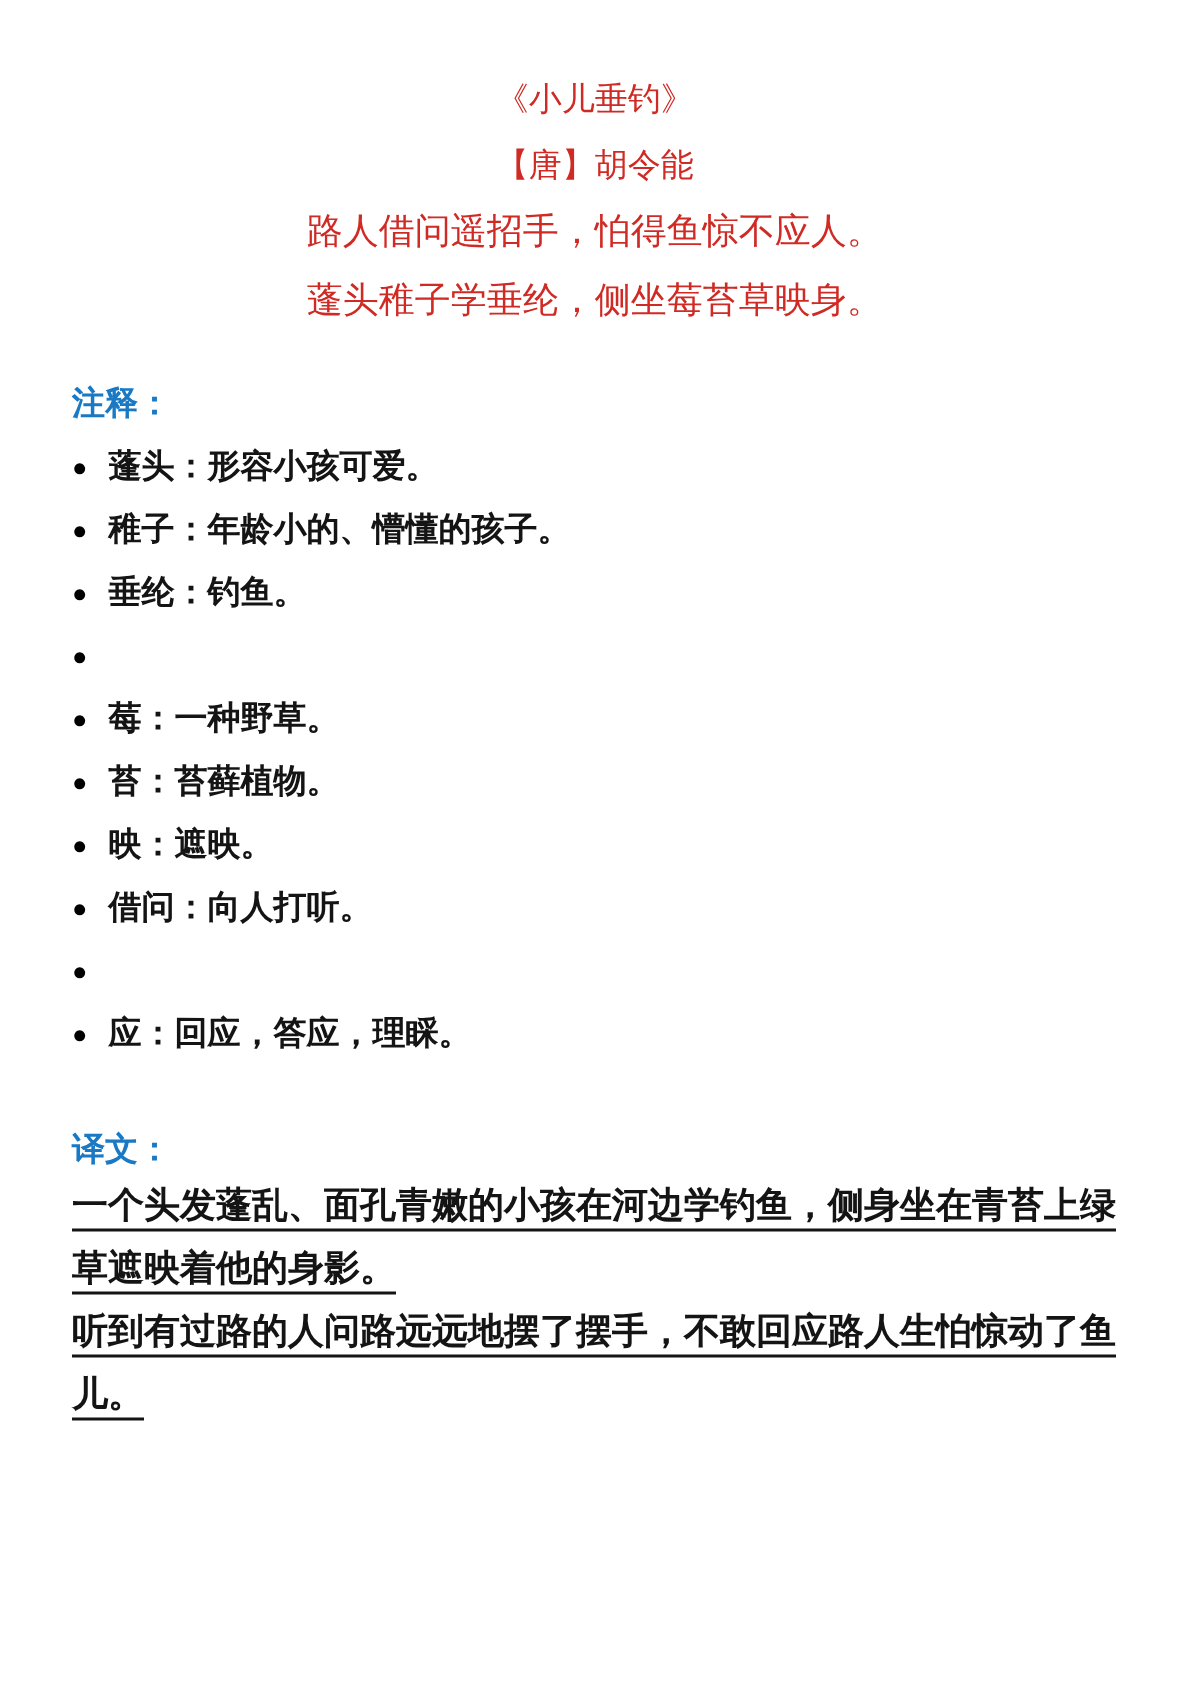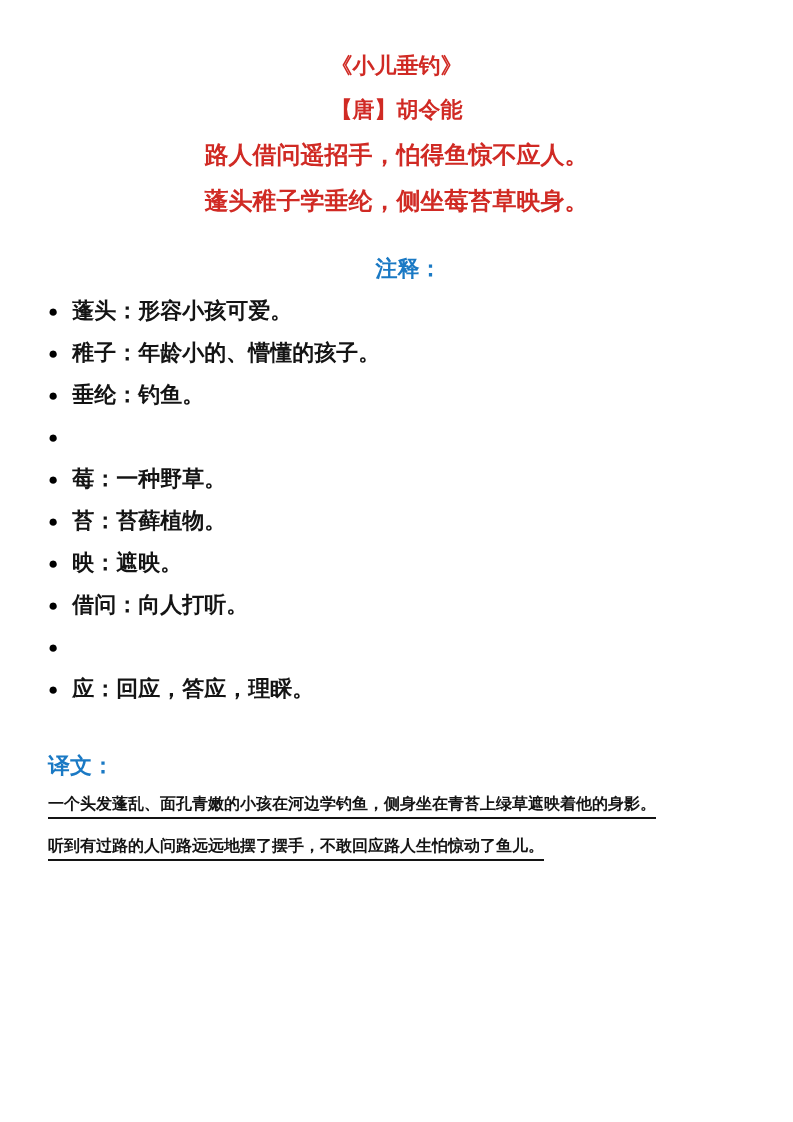--- a/index.html
+++ b/index.html
@@ -15,36 +15,36 @@
     margin: 0 auto;
     background: #ffffff;
     overflow: hidden;
   }
 
   
   .poem-header {
     padding-top: 44px;
     text-align: center;
     color: #d02a24;
-    font-weight: 700;
+    font-weight: 400;
   }
   .poem-title  { font-size: 22px; line-height: 44px; }
   .poem-author { font-size: 22px; line-height: 44px; text-align: center; }
   .poem-line   { font-size: 24px; line-height: 46px; }
 
   
   .section-label {
     color: #1a79c4;
     font-size: 22px;
     line-height: 30px;
     font-weight: 700;
   }
 
   
-  .notes-section { margin: 30px 24px 0 48px; text-align: center; }
+  .notes-section { margin: 30px 24px 0 48px; }
   .notes-list {
     list-style: none;
     margin-top: 6px;
   }
   .note-item {
     display: flex;
     align-items: center;
     height: 42px;
     font-size: 22px;
     font-weight: 600;
@@ -58,21 +58,21 @@
     flex: 0 0 auto;
   }
 
   
   .translation-section { margin: 41px 24px 0 48px; }
   .translation-body {
     margin-top: 2px;
     width: 712px;
   }
   .translation-paragraph {
-    font-size: 16px;
+    font-size: 24px;
     font-weight: 600;
     line-height: 42px;
     color: #141414;
     text-decoration: underline;
     text-decoration-color: #141414;
     text-decoration-thickness: 1.5px;
     text-underline-offset: 8px;
   }
 </style>
 </head>

